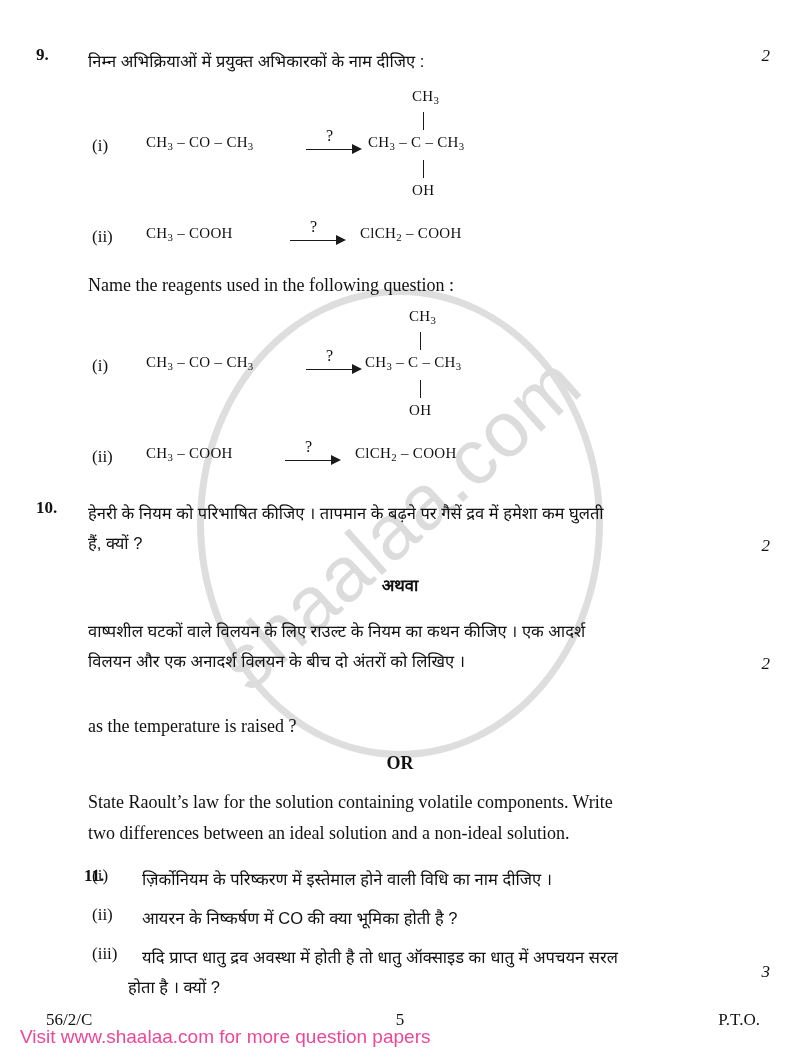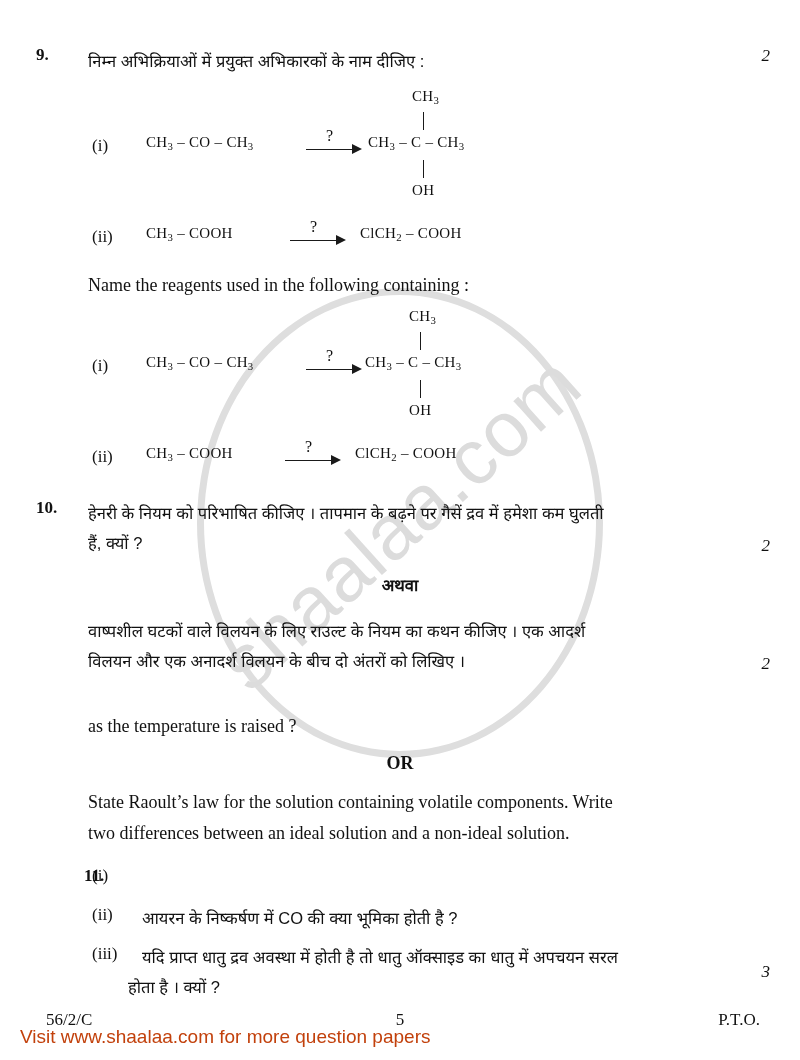--- a/index.html
+++ b/index.html
@@ -144,21 +144,21 @@
     right: 40px;
     top: 1010px;
     font-size: 17px;
   }
   .overlay-note {
     position: absolute;
     left: 20px;
     top: 1026px;
     font-family: "Liberation Sans", "DejaVu Sans", sans-serif;
     font-size: 19px;
-    color: #c2410c;
+    color: #ec4899;
     white-space: nowrap;
     z-index: 5;
   }
 </style>
 </head>
 <body>
 
 <div id="page">
 
   <div id="watermark">
@@ -201,21 +201,21 @@
   <div class="arrow-wrap" style="left:290px; top:222px; width:58px;">
     <div class="arrow-line" style="width:48px;"></div>
     <div class="arrow-head" style="left:46px;"></div>
     <div class="arrow-q" style="left:20px;">?</div>
   </div>
 
   <div class="chem" style="left:360px; top:225px;">
     <span>Cl</span><span>CH</span><sub>2</sub><span> – </span><span>COOH</span>
   </div>
 
-  <div class="english" style="left:88px; top:270px; width:620px;">Name the reagents used in the following containing :</div>
+  <div class="english" style="left:88px; top:270px; width:620px;">Name the reagents used in the following question :</div>
 
   <div class="roman" style="left:92px; top:356px;">(i)</div>
 
   <div class="chem" style="left:146px; top:354px;">
     <span>CH</span><sub>3</sub><span> – CO – </span><span>CH</span><sub>3</sub>
   </div>
 
   <div class="arrow-wrap" style="left:306px; top:351px; width:58px;">
     <div class="arrow-line" style="width:48px;"></div>
     <div class="arrow-head" style="left:46px;"></div>
@@ -262,20 +262,21 @@
   <div class="english" style="left:88px; top:711px; width:640px;">as the temperature is raised ?</div>
 
   <div class="centered english bold" style="top:748px;">OR</div>
 
   <div class="english" style="left:88px; top:787px; width:645px;">State Raoult’s law for the solution containing volatile components. Write</div>
   <div class="english" style="left:88px; top:818px; width:645px;">two differences between an ideal solution and a non-ideal solution.</div>
 
   <div class="qnum" style="left:36px; top:866px;margin-left:48px;">11.</div>
 
   <div class="roman" style="left:92px; top:866px;">(i)</div>
+  <div class="hindi" style="left:142px; top:864px; width:580px;">ज़िर्कोनियम के परिष्करण में इस्तेमाल होने वाली विधि का नाम दीजिए ।</div>
 
   <div class="roman" style="left:92px; top:905px;">(ii)</div>
   <div class="hindi" style="left:142px; top:903px; width:580px;">आयरन के निष्कर्षण में CO की क्या भूमिका होती है ?</div>
 
   <div class="roman" style="left:92px; top:944px;">(iii)</div>
   <div class="hindi" style="left:142px; top:942px; width:580px;">यदि प्राप्त धातु द्रव अवस्था में होती है तो धातु ऑक्साइड का धातु में अपचयन सरल</div>
   <div class="hindi" style="left:128px; top:972px; width:580px;">होता है । क्यों ?</div>
   <div class="marks" style="top:962px;">3</div>
 
   <div class="footer-code">56/2/C</div>

